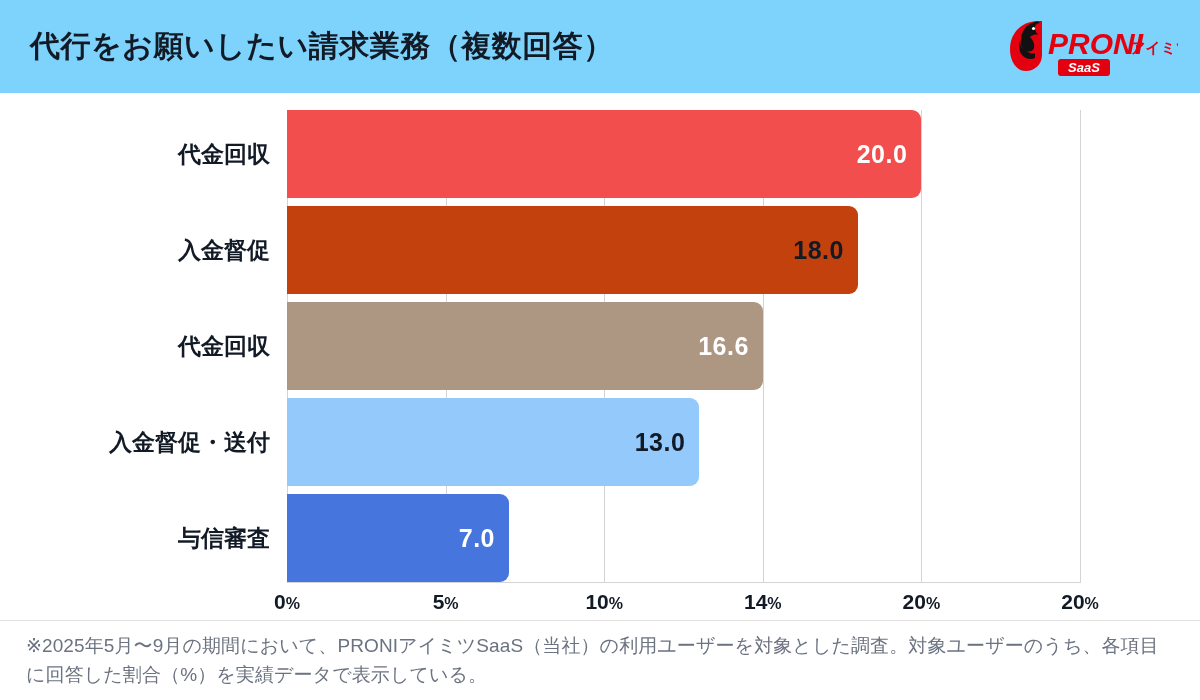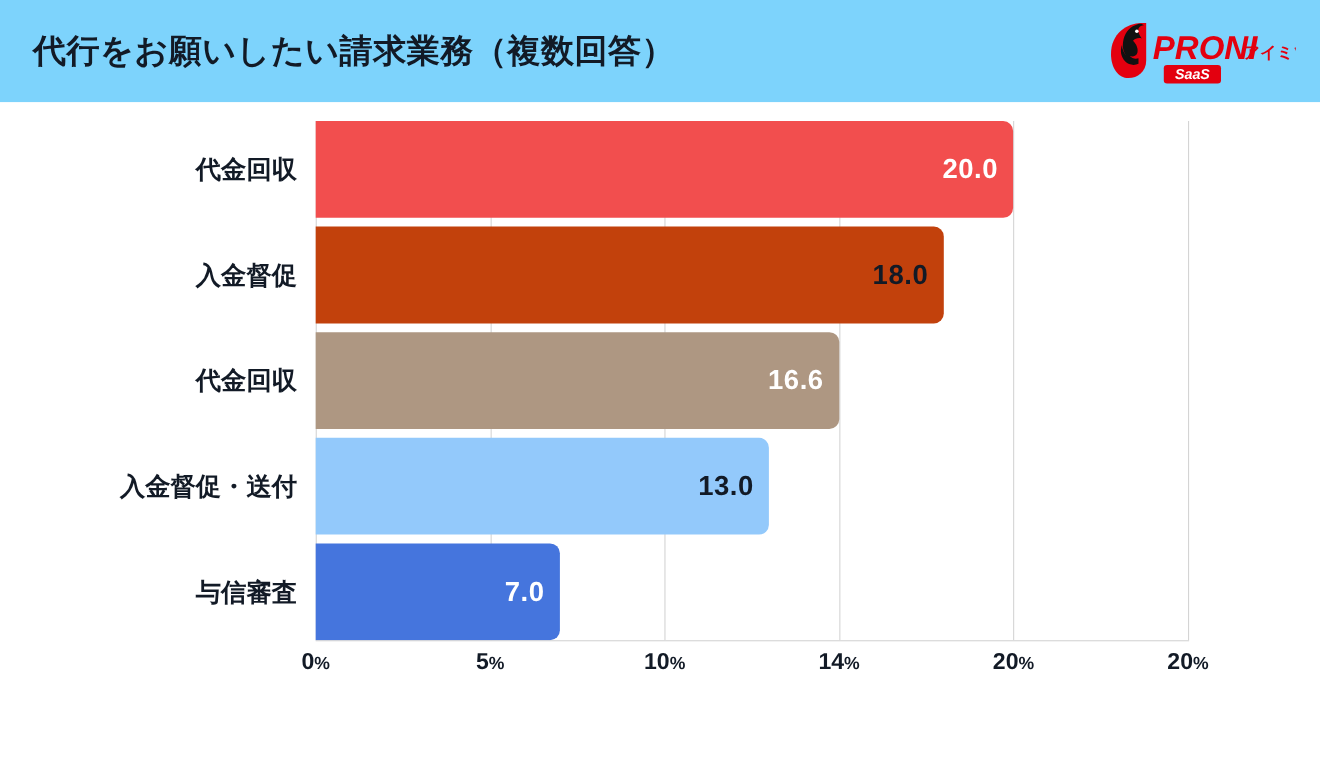--- a/index.html
+++ b/index.html
@@ -210,14 +210,17 @@
       </div>
     <div id="cats">
         <div class="cat-label" style="right: auto; left: 0px; width: 270px; top: 17px;">代金回収</div>
         <div class="cat-label" style="right: auto; left: 0px; width: 270px; top: 113px;">入金督促</div>
         <div class="cat-label" style="right: auto; left: 0px; width: 270px; top: 209px;">代金回収</div>
         <div class="cat-label" style="right: auto; left: 0px; width: 270px; top: 305px;">入金督促・送付</div>
         <div class="cat-label" style="right: auto; left: 0px; width: 270px; top: 401px;">与信審査</div>
       </div>
   </div>
 
+  <div class="footer">
+    <div class="footnote">※2025年5月〜9月の期間において、PRONIアイミツSaaS（当社）の利用ユーザーを対象とした調査。対象ユーザーのうち、各項目に回答した割合（%）を実績データで表示している。</div>
+  </div>
 
 </div>
 
 </body></html>

